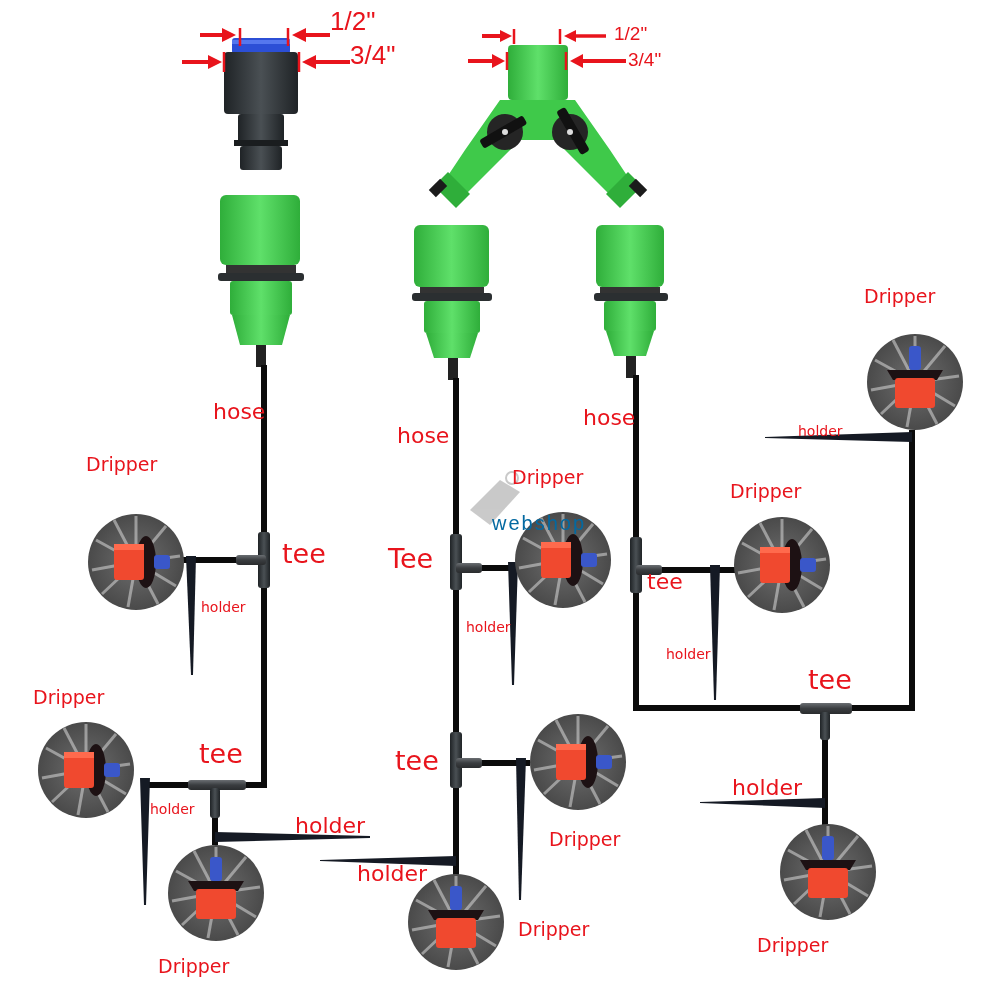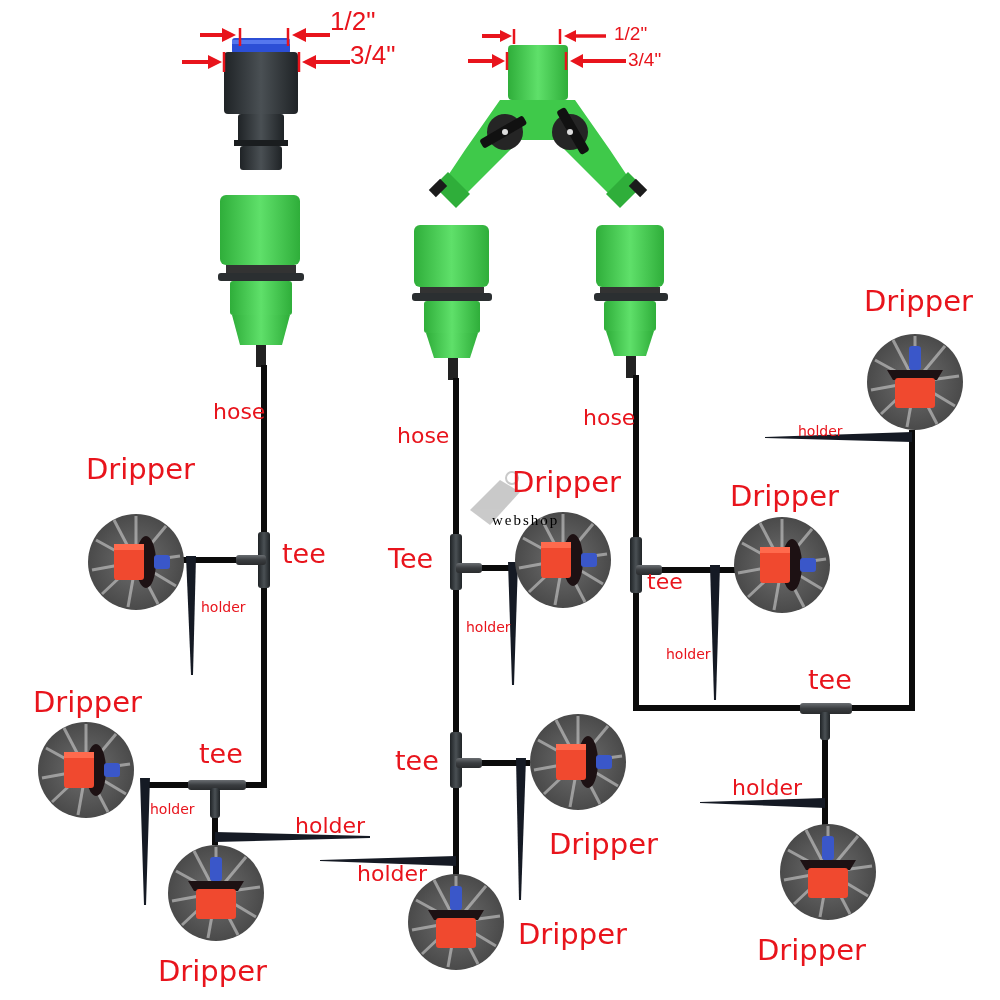--- a/index.html
+++ b/index.html
@@ -1,19 +1,19 @@
 <!DOCTYPE html>
 <html><head>
 <meta charset="utf-8">
 <style>
   html,body{margin:0;padding:0;background:#fff;}
   #stage{position:relative;width:1000px;height:1000px;overflow:hidden;background:#fff;font-family:"DejaVu Sans","Liberation Sans",sans-serif;}
   svg#diagram{position:absolute;left:0;top:0;}
   .lbl{position:absolute;color:#e8141c;white-space:nowrap;line-height:1;font-family:"DejaVu Sans","Liberation Sans",sans-serif;}
-  .big{font-size:29px;}
+  .big{font-size:19px;}
   .mid{font-size:27px;}
   .sm{font-size:22px;}
   .xs{font-size:14px;}
   .dim{font-size:26px;font-family:"Liberation Sans",sans-serif;}
   .dim-s{font-size:19px;font-family:"Liberation Sans",sans-serif;}
 </style>
 </head>
 <body>
 
 <div id="stage">
@@ -252,14 +252,14 @@
 <span class="lbl big" style="left:730px;top:482px;">Dripper</span>
 <span class="lbl sm" style="left:647px;top:571px;">tee</span>
 <span class="lbl xs" style="left:666px;top:647px;">holder</span>
 
 <span class="lbl big" style="left:864px;top:287px;">Dripper</span>
 <span class="lbl xs" style="left:798px;top:424px;">holder</span>
 <span class="lbl mid" style="left:808px;top:666px;">tee</span>
 <span class="lbl sm" style="left:732px;top:777px;">holder</span>
 <span class="lbl big" style="left:757px;top:936px;">Dripper</span>
 
-<span class="lbl" style="left:492px;top:513px;font-size:15px;color:#000000;letter-spacing:2px;font-family:Liberation Serif, serif;">webshop</span>
+<span class="lbl" style="left:492px;top:513px;font-size:20px;color:#0369a1;letter-spacing:2px;font-family:Liberation Sans, sans-serif;">webshop</span>
 </div>
 
 </body></html>

